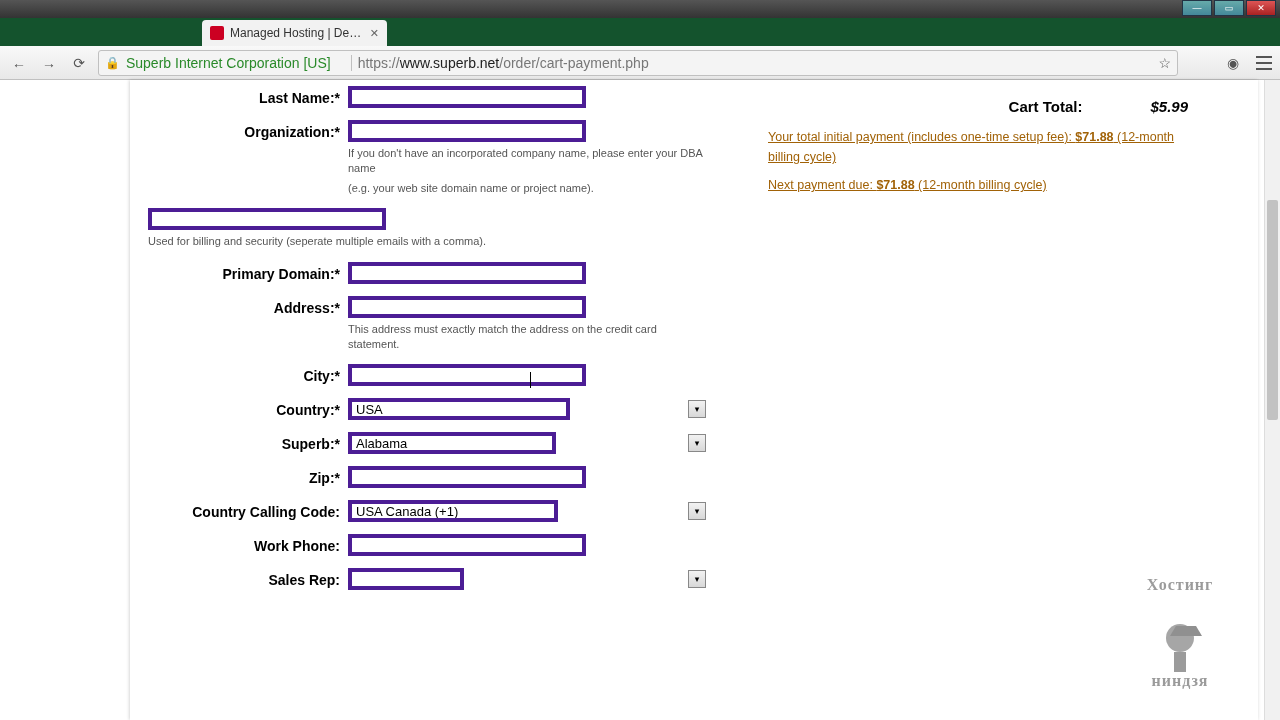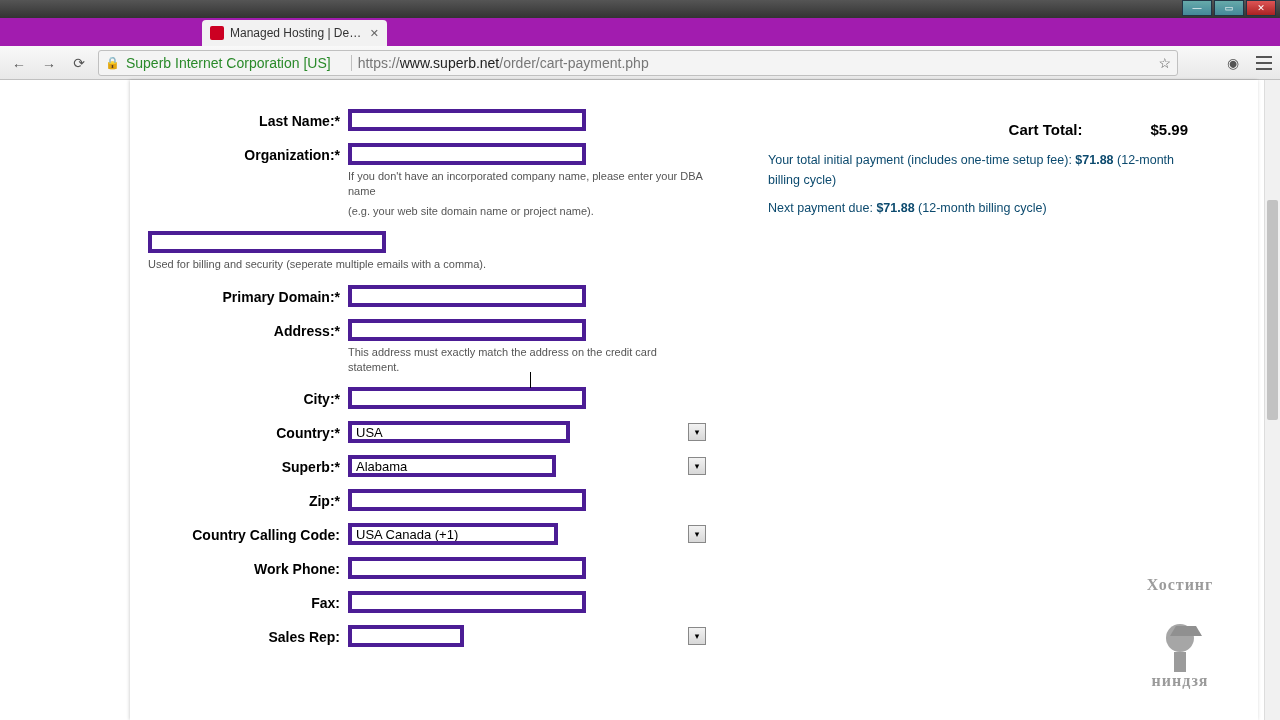--- a/index.html
+++ b/index.html
@@ -5,21 +5,21 @@
   * { box-sizing: border-box; margin: 0; padding: 0; }
   body { font-family: Arial, sans-serif; font-size: 13px; background: #3a3a3a; width: 1280px; height: 720px; overflow: hidden; position: relative; }
 
   
   .titlebar { height: 18px; background: linear-gradient(#555,#333); position: relative; }
   .win-controls { position: absolute; right: 4px; top: 0; display: flex; gap: 2px; }
   .win-btn { width: 30px; height: 16px; background: linear-gradient(#6aa,#489); border:1px solid #234; display:flex; align-items:center; justify-content:center; color:#fff; font-size:9px; }
   .win-btn.close { background: linear-gradient(#d55,#a22); }
 
   
-  .tabstrip { height: 28px; background: #a21caf; display:flex; align-items:flex-end; padding-left: 14px; }
+  .tabstrip { height: 28px; background: #14532d; display:flex; align-items:flex-end; padding-left: 14px; }
   .tab { width: 185px; height: 26px; background: #f2f2f2; border-radius: 4px 4px 0 0; display:flex; align-items:center; padding:0 8px; font-size:12px; color:#333; gap:6px; }
   .tab-hidden { width: 185px; height: 26px; border-radius:4px 4px 0 0; margin-right:3px; }
   .favicon { width:14px; height:14px; background:#c02; border-radius:2px; }
   .tab-title { flex:1; white-space:nowrap; overflow:hidden; text-overflow:ellipsis; }
   .tab-close { font-size:11px; color:#666; }
 
   
   .toolbar { height: 34px; background: linear-gradient(#f9f9f9,#e8e8e8); border-bottom:1px solid #c0c0c0; display:flex; align-items:center; padding:0 8px; gap:8px; }
   .nav-btn { width:22px; height:22px; display:flex; align-items:center; justify-content:center; color:#555; font-size:14px; }
   .addrbar { flex:0 0 1080px; height:26px; background:#f4f4f4; border:1px solid #c0c0c0; border-radius:3px; display:flex; align-items:center; padding:0 6px; gap:6px; font-size:14px; }
@@ -31,40 +31,40 @@
   .toolbar-right { margin-left:auto; display:flex; align-items:center; gap:12px; }
   .lines { width:16px; height:14px; display:flex; flex-direction:column; justify-content:space-between; }
   .lines span { height:2px; background:#555; }
 
   
   .viewport { position:relative; height: 640px; background:#fff; }
   .vscroll { position:absolute; right:0; top:0; bottom:0; width:16px; background:#f1f1f1; border-left:1px solid #ddd; }
   .vscroll .thumb { position:absolute; left:2px; right:2px; top:120px; height:220px; background:#c2c2c2; border-radius:2px; }
   .card { position:absolute; left:130px; top:0; right:22px; bottom:0; background:#fff; box-shadow:-1px 0 3px rgba(0,0,0,.15), 1px 0 3px rgba(0,0,0,.05); }
 
-  .content { display:flex;margin-top:23px; }
+  .content { display:flex; }
   .form-col { width:608px; padding-left:18px; }
   .side-col { width:480px; padding: 10px 30px; }
 
   .form-row { display:flex; align-items:flex-start; padding:6px 0; }
   .form-label { width:200px; text-align:right; font-weight:700; color:#000; padding-right:8px; padding-top:4px; font-size:14px; }
   .form-body { width:360px; display:flex; flex-direction:column; }
   input[type=text] { height:22px; border:4px solid #4c1d95; padding:0 4px; font-size:13px; }
   input.w240 { width:238px; }
   .help { font-size:11px; color:#555; line-height:1.4; margin-top:4px; max-width:360px; }
 
   .select-wrap { position:relative; display:inline-block; }
   .select-wrap input { padding-right:22px; }
   .select-arrow { position:absolute; right:2px; top:2px; width:18px; height:18px; background:linear-gradient(#f2f2f2,#d8d8d8); border:1px solid #888; display:flex; align-items:center; justify-content:center; font-size:9px; }
 
   
   .cart-total-row { display:flex; justify-content:flex-end; gap:68px; font-size:15px; padding:8px 0 12px; }
   .cart-total-row .lbl { font-weight:700; }
-  .cart-total-row .amt { font-weight:700; }
-  .side-text { font-size:12.5px; color:#0c4a6e; line-height:1.6; }
+  .cart-total-row .amt { font-weight:700;font-style:italic; }
+  .side-text { font-size:12.5px; color:#a16207; line-height:1.6;text-decoration:underline; }
   .side-text b { font-weight:700; }
 
   .caret { position:absolute; width:1px; height:16px; background:#000; left:400px; top:292px; }
 
   
   .watermark { position:absolute; right:30px; bottom:14px; width:140px; height:130px; opacity:.65; pointer-events:none; font-family:"Comic Sans MS", cursive; color:#666; text-align:center; font-weight:700; font-size:16px; letter-spacing:1px; }
   .watermark .head { width:28px; height:28px; background:#777; border-radius:50%; margin:30px auto 0; position:relative; }
   .watermark .head::before { content:""; position:absolute; left:4px; top:-8px; width:20px; height:10px; border-bottom:10px solid #555; border-left:6px solid transparent; border-right:6px solid transparent; }
   .watermark .body { width:12px; height:20px; background:#666; margin:0 auto; }
 </style>
@@ -199,26 +199,20 @@
         </div>
 
 
         <div class="form-row">
           <div class="form-label">Work Phone:</div>
           <div class="form-body">
               <input type="text" class="w240" value="" style="">
             </div>
         </div>
 
-        <div class="form-row">
-          <div class="form-label">Fax:</div>
-          <div class="form-body">
-              <input type="text" class="w240" value="" style="">
-            </div>
-        </div>
 
         <div class="form-row">
           <div class="form-label">Sales Rep:</div>
           <div class="form-body">
             <div class="select-wrap">
               <input type="text" style="width: 116px;" value="">
               <div class="select-arrow">▾</div>
             </div>
           </div>
         </div>

